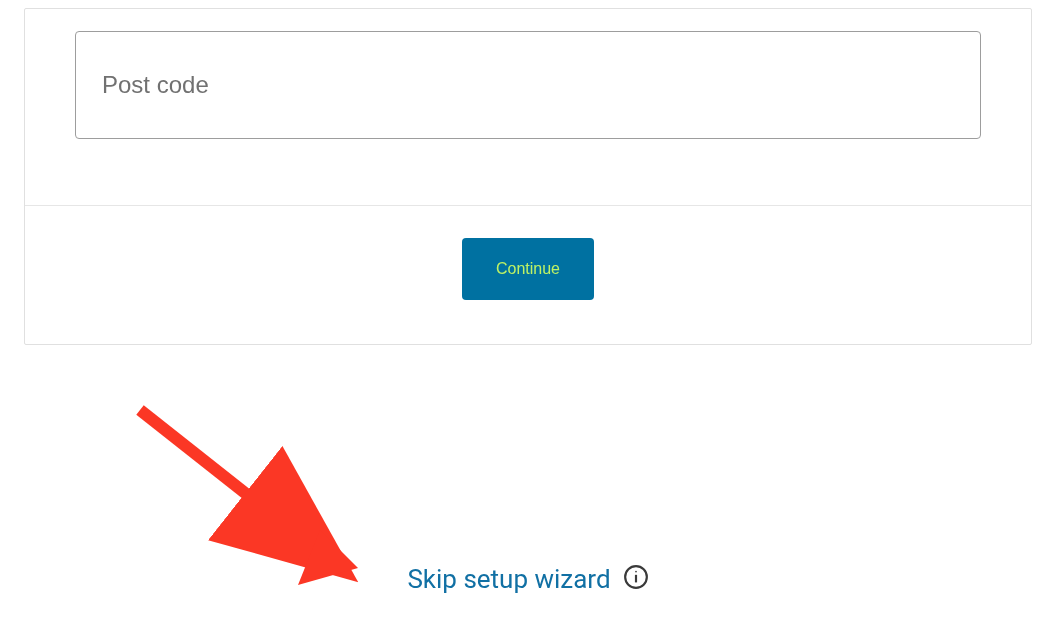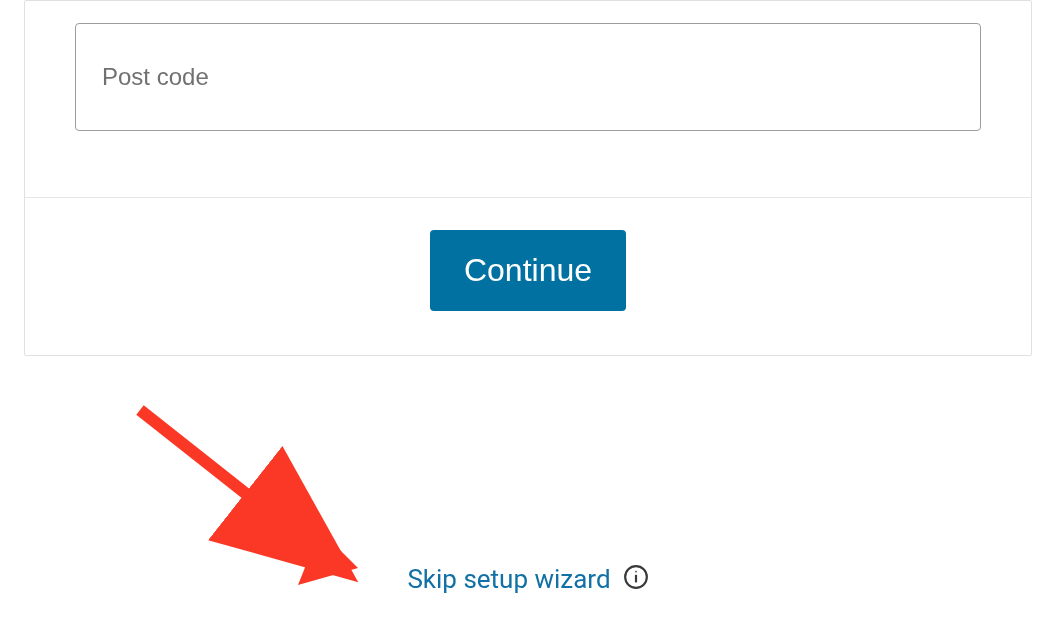--- a/index.html
+++ b/index.html
@@ -10,21 +10,21 @@
     body {
       font-family: -apple-system, BlinkMacSystemFont, "Segoe UI", Roboto, Helvetica, Arial, sans-serif;
       background: #ffffff;
       width: 1054px;
       height: 638px;
       position: relative;
     }
     .card {
       position: absolute;
       left: 24px;
-      top: 0;
+      top: 8px;
       width: 1008px;
       border: 1px solid #e0e0e0;
       border-radius: 2px;
       background: #fff;
     }
     .section-input {
       padding: 22px 50px 66px 50px;
       border-bottom: 1px solid #e6e6e6;
     }
     .postcode-input {
@@ -62,24 +62,24 @@
       color: #3d3d3d;
       font-weight: 400;
     }
     .section-continue {
       padding: 32px 0 44px 0;
       display: flex;
       justify-content: center;
     }
     .continue-btn {
       background: #0071a1;
-      color: #ffffff;
+      color: #bef264;
       border: none;
       padding: 22px 34px;
-      font-size: 32px;
+      font-size: 16px;
       font-weight: 400;
       border-radius: 4px;
       cursor: pointer;
     }
     .skip-row {
       position: absolute;
       left: 24px;
       top: 564px;
       width: 1008px;
       display: flex;

